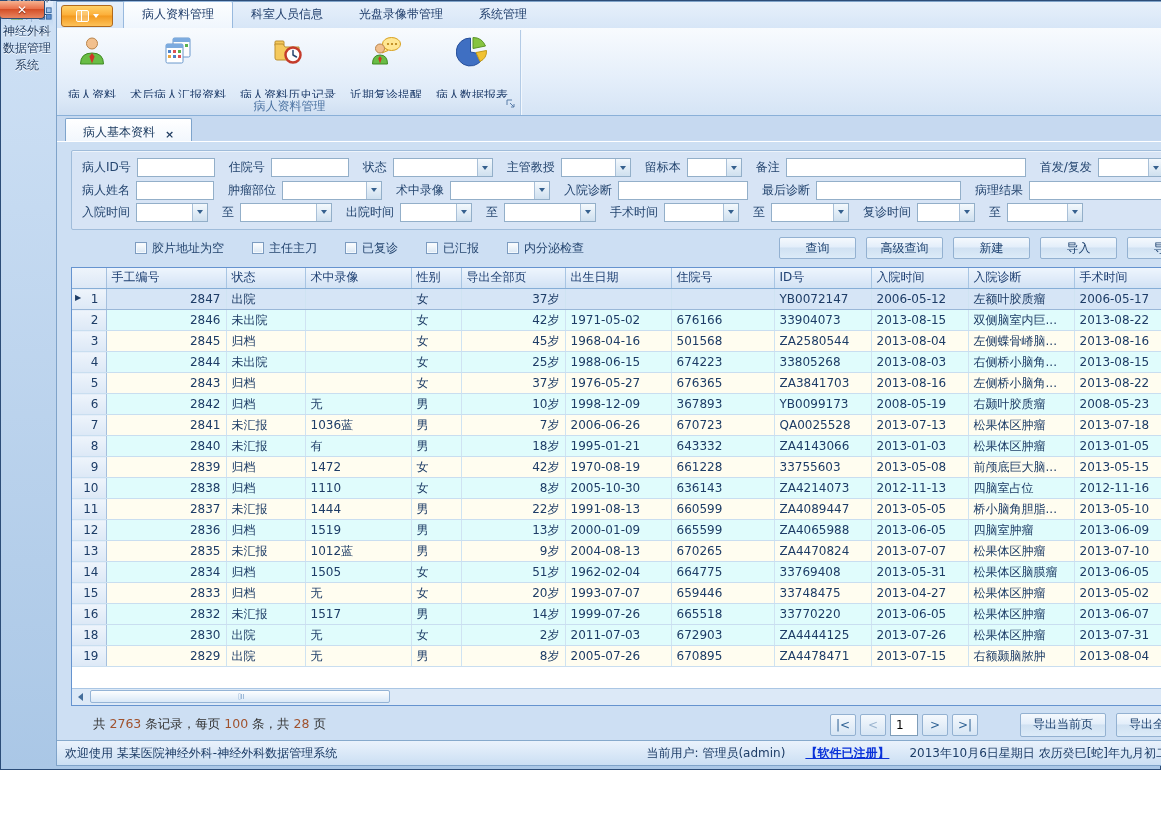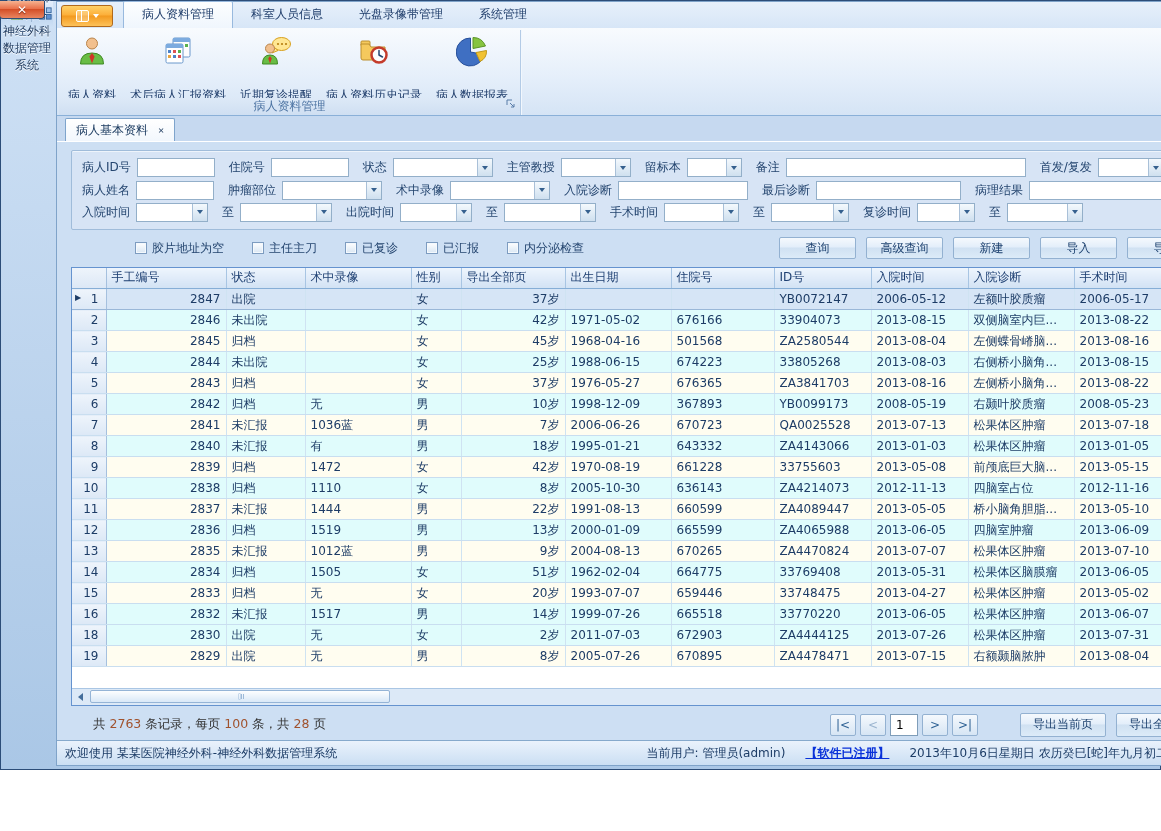--- a/index.html
+++ b/index.html
@@ -56,21 +56,21 @@
   .ribbon-btn{display:flex;flex-direction:column;align-items:center;gap:17px;padding:3px 7px;border-radius:3px;}
   .ribbon-btn .lbl{font-size:12px;color:#1e3c6a;white-space:nowrap;}
   .rgroup-label{position:absolute;left:0;right:0;bottom:0;height:17px;display:flex;align-items:center;
     justify-content:center;color:#4d74a3;font-size:12px;background:linear-gradient(#dde9f7,#cfdff2);}
   .launcher{position:absolute;right:4px;bottom:3px;}
 
   
   .doctabs{height:26px;background:#c6d9f0;display:flex;align-items:flex-end;padding:3px 0 0 8px;
     border-bottom:1px solid #ffffff;}
   .doctab{height:23px;background:linear-gradient(#ffffff,#f2f7fd);border:1px solid #7ea4cc;border-bottom:none;
-    border-radius:2px 2px 0 0;display:flex;align-items:center;gap:10px;padding:0 10px;color:#16365c;font-family:Liberation Serif, serif;}
+    border-radius:2px 2px 0 0;display:flex;align-items:flex-end;gap:10px;padding:0 17px;color:#16365c;}
   .tab-close{color:#1d3a5f;font-weight:bold;font-size:11px;}
 
   
   .content{flex:1;min-height:0;padding:8px 12px 0 14px;background:#cddff3;display:flex;flex-direction:column;justify-content:flex-end;}
 
   .search-panel{border:1px solid #a0bcda;border-radius:2px;background:#d7e4f5;box-shadow:inset 0 1px 0 #eef4fb;
     height:88px;padding:6px 10px;display:flex;flex-direction:column;justify-content:space-around;}
   .sf-row{display:flex;align-items:center;height:21px;}
   .sf-label{color:#24456f;margin-right:6px;white-space:nowrap;}
   .sf-field{display:flex;align-items:center;margin-right:14px;}
@@ -247,42 +247,42 @@
                   <rect x="6" y="20" width="3" height="3" fill="#e8a33d"></rect>
                   <rect x="11" y="20" width="3" height="3" fill="#4d82c8"></rect>
                   <rect x="16" y="20" width="3" height="3" fill="#e05252"></rect>
                 </svg>
             </span>
             <span class="lbl">术后病人汇报资料</span>
           </div>
           <div class="ribbon-btn">
             <span>
               <svg width="32" height="32" viewBox="0 0 32 32">
+                  <rect x="3" y="6" width="9" height="5" rx="1" fill="#f5c95d" stroke="#bc8f30"></rect>
+                  <path d="M3 9 h8 l2 3 h14 v11 a2 2 0 0 1 -2 2 h-20 a2 2 0 0 1 -2 -2 z" fill="#f5c95d" stroke="#bc8f30"></path>
+                  <circle cx="21" cy="20" r="7.5" fill="#fdfdfd" stroke="#c43b2b" stroke-width="2.5"></circle>
+                  <path d="M21 20 v-4.5 M21 20 l3.5 2" stroke="#24456f" stroke-width="1.5" stroke-linecap="round" fill="none"></path>
+                </svg>
+            </span>
+            <span class="lbl">病人资料历史记录</span>
+          </div>
+          <div class="ribbon-btn">
+            <span>
+              <svg width="32" height="32" viewBox="0 0 32 32">
                   <ellipse cx="21.5" cy="9" rx="9" ry="6.5" fill="#ffe793" stroke="#d8a01d"></ellipse>
                   <path d="M15 13 l-3 5 6 -2.5 z" fill="#ffe793" stroke="#d8a01d"></path>
                   <circle cx="18" cy="9" r="1.1" fill="#b67f12"></circle>
                   <circle cx="22" cy="9" r="1.1" fill="#b67f12"></circle>
                   <circle cx="26" cy="9" r="1.1" fill="#b67f12"></circle>
                   <circle cx="10" cy="13.5" r="4.5" fill="#f2c08e" stroke="#b9854c"></circle>
                   <path d="M2.5 29 q0 -9 7.5 -9 q7.5 0 7.5 9 z" fill="#69bd45" stroke="#3f8a23"></path>
                   <path d="M10 21 l1.8 2.6 -1.8 4.8 -1.8 -4.8 z" fill="#cf3527"></path>
                 </svg>
             </span>
             <span class="lbl">近期复诊提醒</span>
-          </div>
-          <div class="ribbon-btn">
-            <span>
-              <svg width="32" height="32" viewBox="0 0 32 32">
-                  <rect x="3" y="6" width="9" height="5" rx="1" fill="#f5c95d" stroke="#bc8f30"></rect>
-                  <path d="M3 9 h8 l2 3 h14 v11 a2 2 0 0 1 -2 2 h-20 a2 2 0 0 1 -2 -2 z" fill="#f5c95d" stroke="#bc8f30"></path>
-                  <circle cx="21" cy="20" r="7.5" fill="#fdfdfd" stroke="#c43b2b" stroke-width="2.5"></circle>
-                  <path d="M21 20 v-4.5 M21 20 l3.5 2" stroke="#24456f" stroke-width="1.5" stroke-linecap="round" fill="none"></path>
-                </svg>
-            </span>
-            <span class="lbl">病人资料历史记录</span>
           </div>
           <div class="ribbon-btn">
             <span>
               <svg width="32" height="32" viewBox="0 0 32 32">
                   <path d="M14.5 17 V3 A14 14 0 1 0 28 19.5 Z" fill="#3f6fc2" stroke="#27509b"></path>
                   <path d="M17 13.5 V2.5 A13.5 13.5 0 0 1 29.5 11 Z" fill="#86c440" stroke="#5a9427"></path>
                   <path d="M20 17.5 L30.5 15.5 A11.5 11.5 0 0 1 24 26.5 Z" fill="#f1c232" stroke="#c29a1b"></path>
                 </svg>
             </span>
             <span class="lbl">病人数据报表</span>

